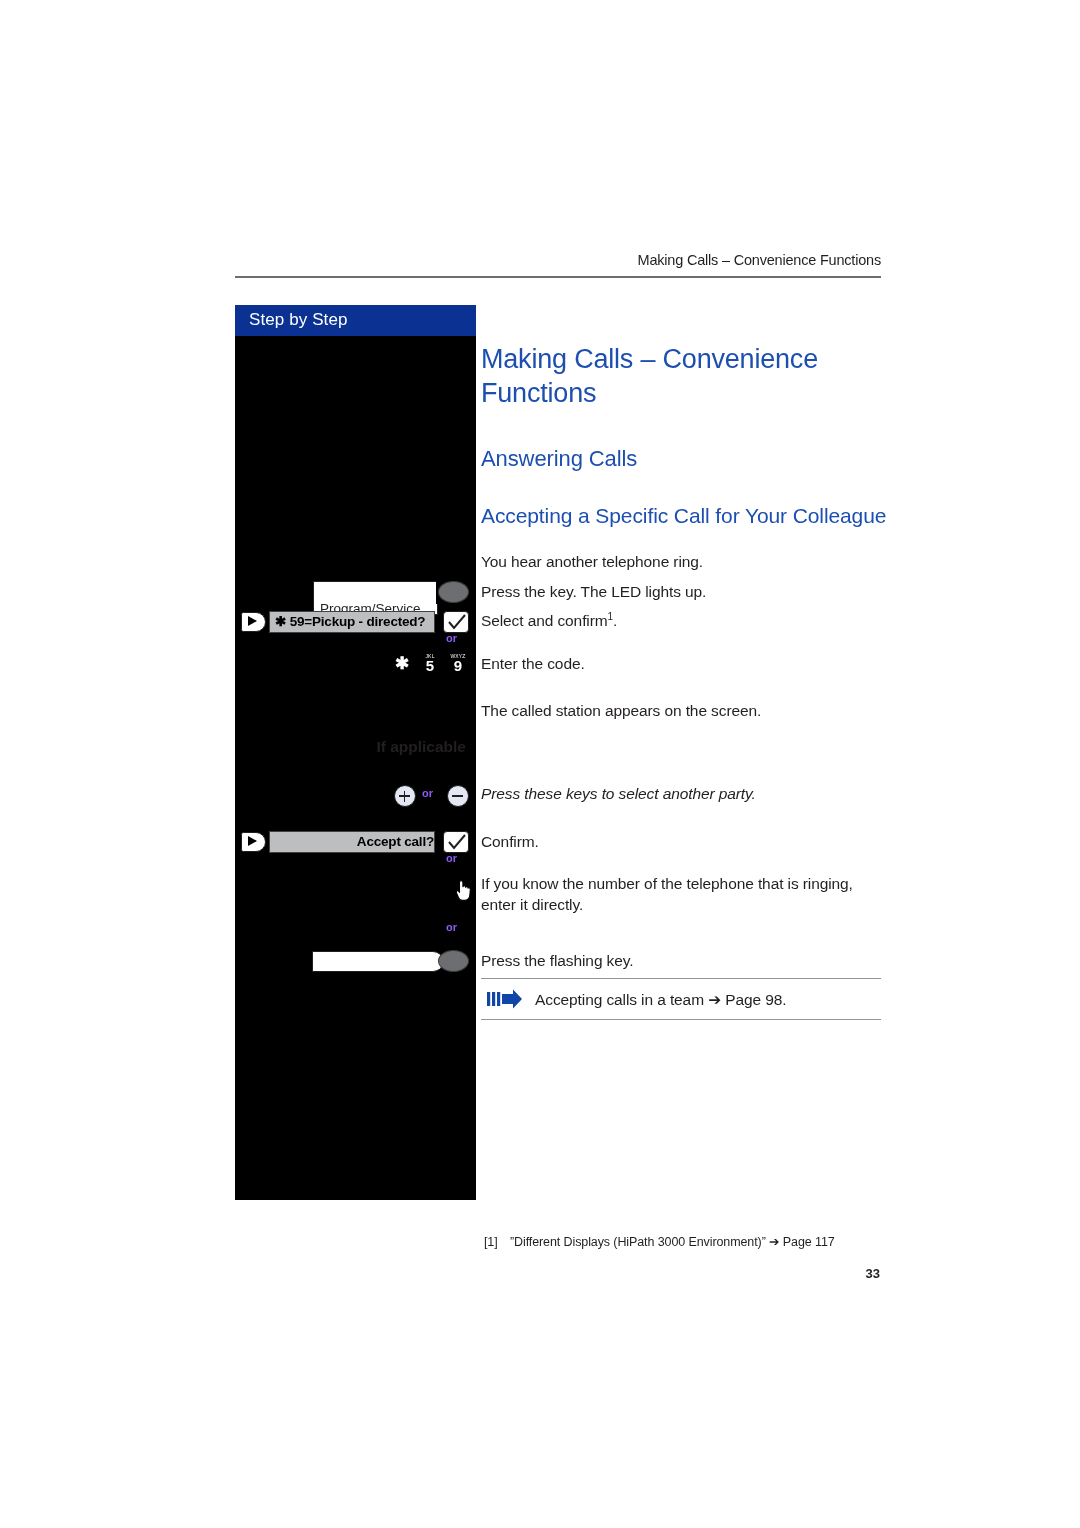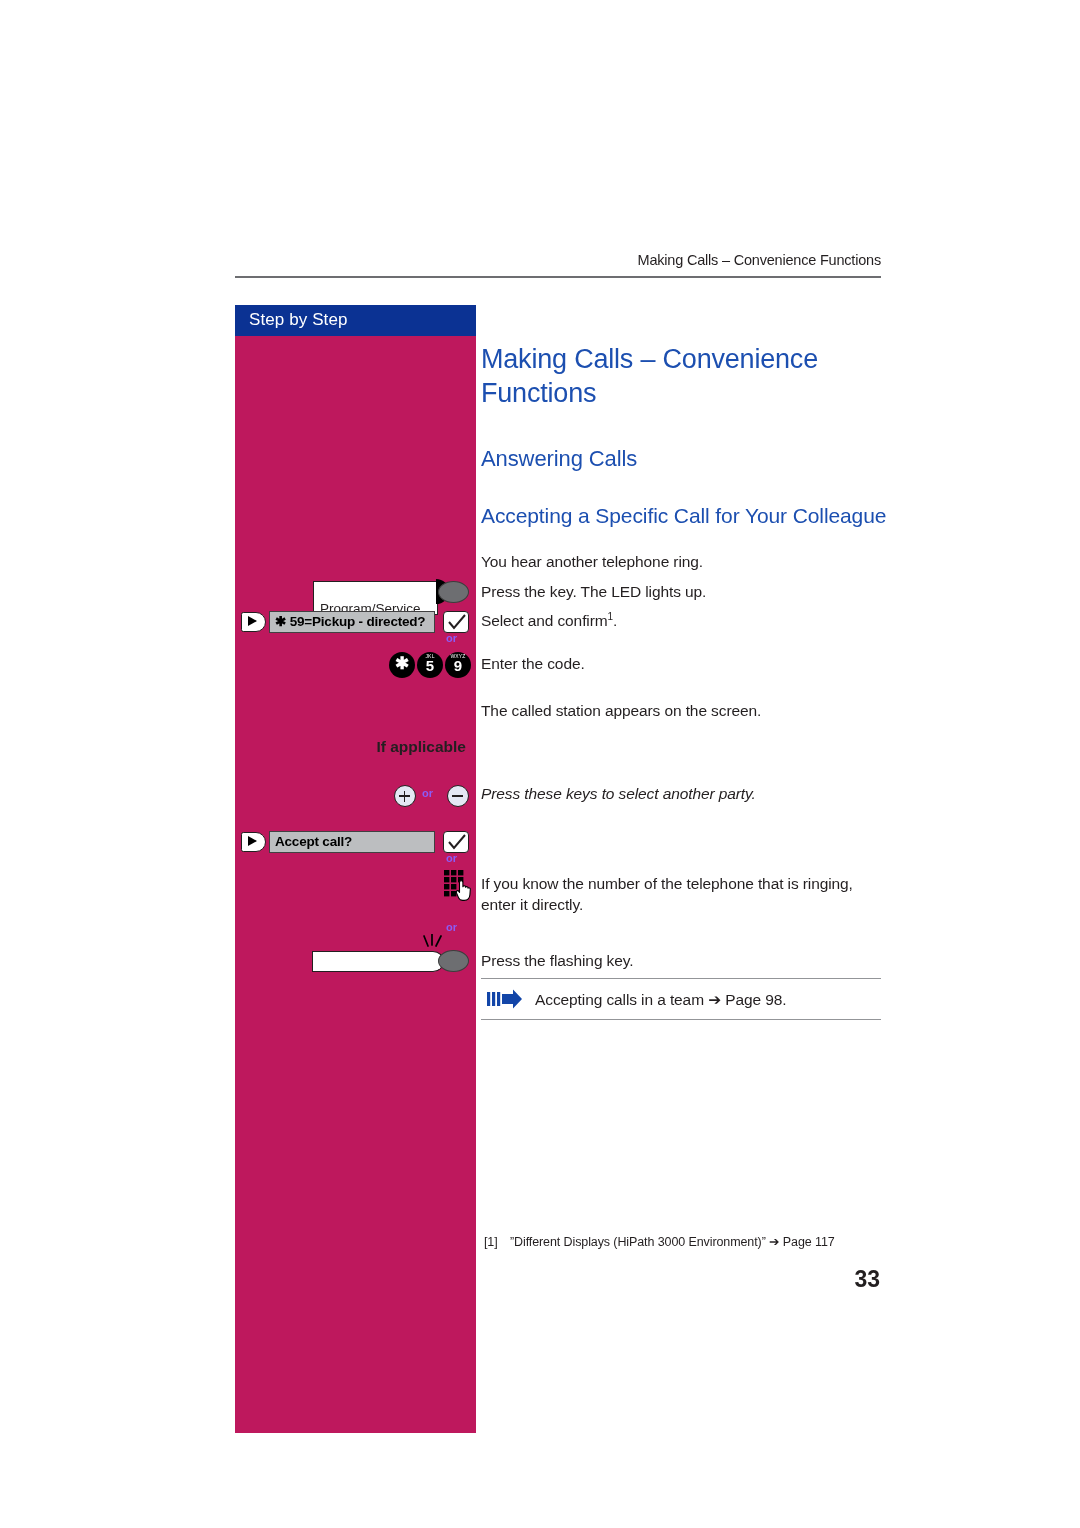--- a/index.html
+++ b/index.html
@@ -44,22 +44,22 @@
     height: 2px;
     background: #6d6e71;
   }
 
   
   .sidebar {
     position: absolute;
     left: 235px;
     top: 305px;
     width: 241px;
-    height: 1128px;
-    background: #be185d;
+    height: 895px;
+    background: #000000;
   }
   .sidebar-banner {
     position: absolute;
     left: 0; top: 0;
     width: 241px;
     height: 31px;
     background: #0b3293;
   }
   .sidebar-banner-label {
     position: absolute;
@@ -329,21 +329,21 @@
     white-space: nowrap;
     letter-spacing: -0.1px;
   }
   .footnote .fn-mark { display: inline-block; width: 26px; }
   .folio {
     position: absolute;
     left: 820px;
     top: 1266px;
     width: 60px;
     text-align: right;
-    font-size: 23px;
+    font-size: 13px;
     font-weight: bold;
     color: #231f20;
   }
 </style>
 </head>
 <body>
 
 <div class="page">
 
   <div class="running-header">Making Calls – Convenience Functions</div>
@@ -385,21 +385,21 @@
   <div class="circkey sb" style="left:394px; top:785px;">
     <i class="hbar"></i>
     <i class="vbar"></i>
   </div>
   <div class="or-word sb" style="left:422px; top:787px;">or</div>
   <div class="circkey sb" style="left:447px; top:785px;">
     <i class="hbar"></i>
   </div>
 
   <div class="scroll-ind sb" style="left:241px; top:832px;"></div>
-  <div class="lcd sb" style="left:269px; top:831px; width:166px;">Accept call?</div>
+  <div class="lcd sb" style="left:269px; top:831px; width:166px;text-align:right;">Accept call?</div>
   <div class="okkey sb" style="left:443px; top:831px;">
     <svg width="20" height="18" viewBox="0 0 20 18">
       <polyline points="2,8 7,14 18,1" fill="none" stroke="#231f20" stroke-width="2"></polyline>
     </svg>
   </div>
   <div class="or-word sb" style="left:446px; top:852px;">or</div>
 
   <div class="keypad-icon sb" style="left:443px; top:869px;">
     <svg width="30" height="34" viewBox="0 0 30 34">
       <g fill="#000000">
@@ -442,20 +442,21 @@
   <h3 class="h3">Accepting a Specific Call for Your Colleague</h3>
 
   <div class="body-line" style="top:581px;">Press the key. The LED lights up.</div>
   <div class="body-line" style="top:551px;">You hear another telephone ring.</div>
 
   <div class="body-line" style="top:610px;"><span>Select and confirm</span><sup>1</sup><span>.</span></div>
 
   <div class="body-line" style="top:653px;">Enter the code.</div>
   <div class="body-line" style="top:700px;">The called station appears on the screen.</div>
   <div class="body-line" style="top:783px;font-style:italic;">Press these keys to select another party.</div>
+  <div class="body-line" style="top:831px;">Confirm.</div>
   <div class="body-line" style="top:873px; width:404px;">If you know the number of the telephone that is ringing, enter it directly.</div>
   <div class="body-line" style="top:950px;">Press the flashing key.</div>
 
   <div class="xrule" style="top:978px;"></div>
   <div class="xref-icon" style="left:487px; top:989px;">
     <svg width="44" height="20" viewBox="0 0 44 20">
       <g fill="#1245a8">
         <rect x="0" y="3" width="3.2" height="14"></rect>
         <rect x="5" y="3" width="3.2" height="14"></rect>
         <rect x="10" y="3" width="3.2" height="14"></rect>

